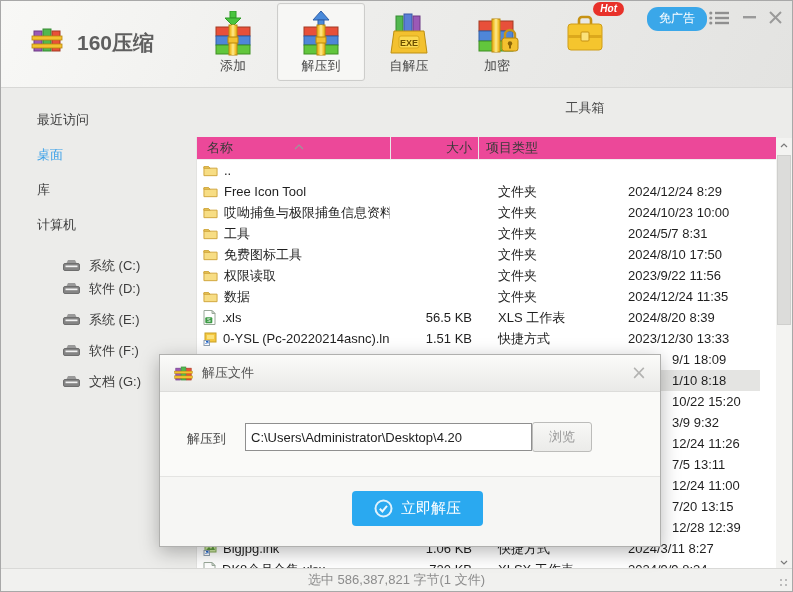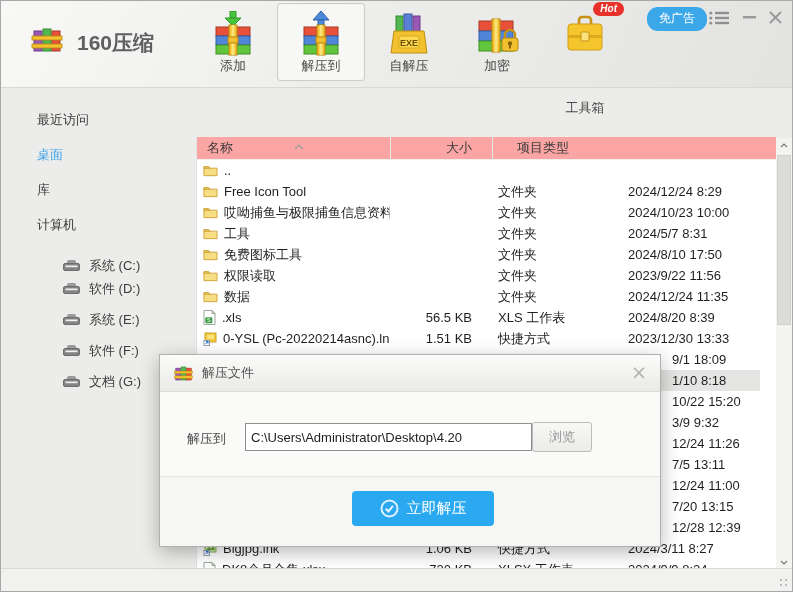--- a/index.html
+++ b/index.html
@@ -38,25 +38,25 @@
   .viewbtn + .viewbtn{border-left:1px solid #c2c2c0;}
   
   .sidebar{position:absolute;left:0;top:100px;width:195px;bottom:22px;margin-left:8px;}
   .sb-item{position:absolute;left:28px;font-size:13px;color:#3c3c3c;cursor:pointer;white-space:nowrap;}
   .sb-item.sel{color:#3aa0e8;}
   .sb-drive{position:absolute;left:54px;display:flex;align-items:center;gap:9px;font-size:13px;color:#3c3c3c;cursor:pointer;white-space:nowrap;}
   
   .filelist{position:absolute;left:195px;top:136px;width:580px;height:434px;background:#fff;
     border-left:1px solid #e3e3e1;box-sizing:border-box;overflow:hidden;}
   .fl-header{position:relative;display:flex;height:22px;align-items:center;font-size:13px;color:#3a3a3a;
-    border-bottom:1px solid #efefef;background:#fca5a5;}
+    border-bottom:1px solid #efefef;background:#ec4899;}
   .hc{box-sizing:border-box;height:100%;display:flex;align-items:center;}
   .hc-name{width:193px;padding-left:10px;}
   .hc-size{width:82px;justify-content:flex-end;border-left:1px solid #e8e8e8;}
-  .hc-type{width:150px;padding-left:24px;border-left:1px solid #e8e8e8;margin-left:20px;}
+  .hc-type{width:150px;padding-left:7px;border-left:1px solid #e8e8e8;margin-left:6px;}
   .hc-date{flex:1;border-left:1px solid #e8e8e8;padding-left:6px;}
   .sort-caret{position:absolute;left:97px;top:1px;}
   .frow{display:flex;height:21px;align-items:center;font-size:13px;color:#1f1f1f;cursor:default;max-width:563px;}
   .frow.sel{background:#e4e4e2;}
   .c-name{width:193px;display:flex;align-items:center;gap:6px;padding-left:6px;box-sizing:border-box;overflow:hidden;white-space:nowrap;}
   .c-size{width:82px;text-align:right;box-sizing:border-box;}
   .c-type{width:150px;padding-left:20px;box-sizing:border-box;margin-left:6px;white-space:nowrap;overflow:hidden;}
   .c-date{flex:1;white-space:nowrap;}
   .frow.peek .c-date{padding-left:44px;}
   
@@ -82,21 +82,21 @@
   .dlg-close{position:absolute;right:13px;top:8px;font-size:19px;color:#b3b3b1;line-height:19px;cursor:pointer;font-family:"DejaVu Sans",sans-serif;}
   .dlg-label{position:absolute;left:27px;top:75px;font-size:13px;color:#4a4a4a;}
   .dlg-input{position:absolute;left:85px;top:68px;width:287px;height:28px;border:1px solid #8f8f8f;
     background:#fff;box-sizing:border-box;font-size:13px;color:#222;padding:0 5px;outline:none;
     font-family:"Liberation Sans",sans-serif;}
   .dlg-browse{position:absolute;left:372px;top:67px;width:60px;height:30px;border:1px solid #bcbcba;
     border-radius:3px;background:linear-gradient(#f8f8f6,#ebebe9);font-size:13px;color:#9a9a9a;
     display:flex;align-items:center;justify-content:center;cursor:pointer;box-sizing:border-box;}
   .dlg-sep{position:absolute;left:0;right:0;top:121px;height:1px;background:#e4e4e2;}
   .dlg-footer{position:absolute;left:0;right:0;top:122px;bottom:0;background:#f6f6f4;}
-  .dlg-extract{position:absolute;left:192px;top:14px;width:142px;height:35px;background:#2aa9f0;
+  .dlg-extract{position:absolute;left:192px;top:14px;width:131px;height:35px;background:#2aa9f0;
     border:none;border-radius:4px;color:#fff;font-size:15px;display:flex;align-items:center;
     justify-content:center;gap:8px;cursor:pointer;font-family:"Liberation Sans",sans-serif;}
 </style>
 </head>
 <body>
 
 <div class="window">
 
   <div class="topbar">
     <span class="logo">
@@ -562,20 +562,21 @@
     </span>
     <span class="vs-thumb"></span>
     <span class="vs-arrow vs-down">
       <svg width="8" height="5" viewBox="0 0 8 5">
           <path d="M1 1 L4 4 L7 1" fill="none" stroke="#7a7a7a" stroke-width="1.2"></path>
         </svg>
     </span>
   </div>
 
   <div class="statusbar">
+    <span>选中  586,387,821 字节(1 文件)</span>
     <span class="grip"></span>
   </div>
 
   <div class="dialog">
     <div class="dlg-title">
       <span class="dlg-icon">
         <svg width="19" height="19" viewBox="0 0 32 32">
           <rect x="3" y="7" width="8" height="20" fill="#9b59b6" stroke="#6d3a85"></rect>
           <rect x="12" y="5" width="8" height="22" fill="#52b84f" stroke="#358a33"></rect>
           <rect x="21" y="7" width="8" height="20" fill="#e8503a" stroke="#a33b22"></rect>

